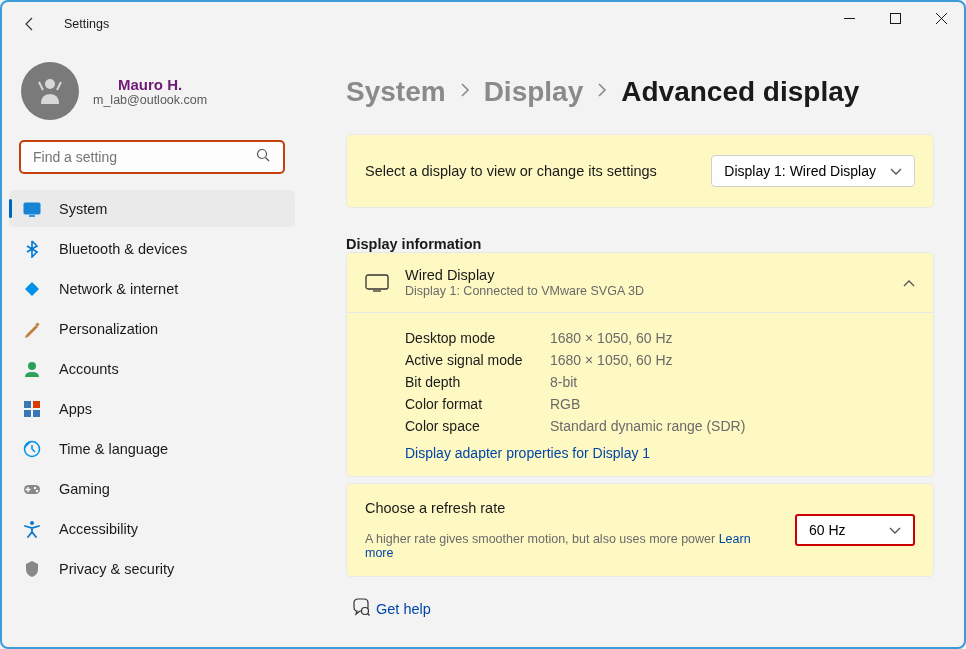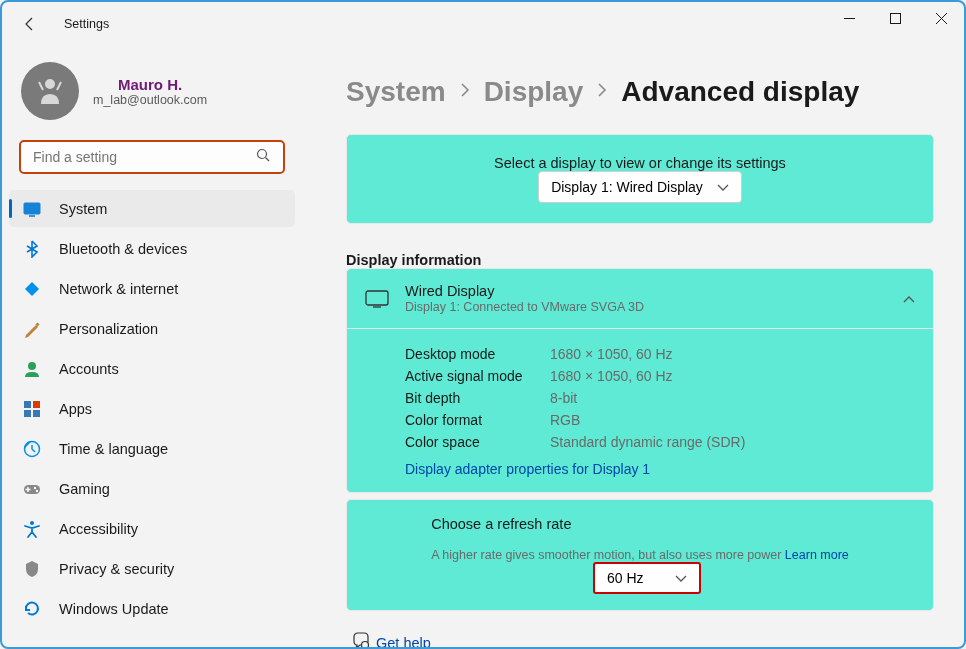--- a/index.html
+++ b/index.html
@@ -31,21 +31,21 @@
     .nav-item.active::before { content: ""; position: absolute; left: 0; top: 9px; bottom: 9px; width: 3px; background: #0067c0; border-radius: 2px; }
     .nav-icon { width: 18px; height: 18px; display: flex; align-items: center; justify-content: center; }
     .nav-label { margin-left: 18px; font-size: 14.5px; color: #1a1a1a; }
     
     .main { flex: 1; padding: 30px 30px 0 44px; overflow-y: auto; }
     .breadcrumb { display: flex; align-items: center; gap: 14px; margin-bottom: 26px; }
     .bc-link { font-size: 28px; font-weight: 600; color: #8a8a8a; cursor: pointer; }
     .bc-current { font-size: 28px; font-weight: 600; color: #1a1a1a; }
     .bc-sep { color: #8a8a8a; }
     
-    .card { background: #5eead4; border: 1px solid #e8e8e8; border-radius: 5px; margin-bottom: 6px; flex-direction: column; }
+    .card { background: #fef9c3; border: 1px solid #e8e8e8; border-radius: 5px; margin-bottom: 6px; }
     .selector-card { display: flex; align-items: center; justify-content: space-between; padding: 20px 18px; margin-bottom: 28px; }
     .selector-text { font-size: 14.5px; color: #1a1a1a; }
     .dropdown { border: 1px solid #d0d0d0; border-radius: 4px; padding: 7px 12px; display: flex; align-items: center; gap: 14px; font-size: 14px; background: #fefefe; cursor: pointer; min-width: 178px; }
     
     .section-title { font-size: 14.5px; font-weight: 600; color: #1a1a1a; }
     
     .expander-head { display: flex; align-items: center; padding: 14px 18px; border-bottom: 1px solid #e8e8e8; cursor: pointer; }
     .expander-icon { width: 24px; height: 18px; margin-right: 16px; }
     .expander-titles { flex: 1; }
     .exp-title { font-size: 14.5px; color: #1a1a1a; }
@@ -56,21 +56,21 @@
     .info-row { display: flex; padding: 3px 0; }
     .info-label { width: 145px; font-size: 14px; color: #1a1a1a; }
     .info-value { font-size: 14px; color: #6a6a6a; }
     .link { color: #0046a8; font-size: 14px; cursor: pointer; margin-top: 8px; display: inline-block; }
     
     .refresh-card { display: flex; align-items: center; justify-content: space-between; padding: 16px 18px; margin-top: 4px; }
     .refresh-text { flex: 1; }
     .refresh-title { font-size: 14.5px; color: #1a1a1a; }
     .refresh-sub { font-size: 12.5px; color: #6a6a6a; margin-top: 16px; }
     .refresh-sub .link-inline { color: #0046a8; cursor: pointer; }
-    .refresh-dropdown { border: 2.5px solid #cc0000; border-radius: 3px; padding: 6px 12px; display: flex; align-items: center; justify-content: space-between; font-size: 14px; background: #fefefe; cursor: pointer; width: 108px; margin-left: 14px; }
+    .refresh-dropdown { border: 2.5px solid #cc0000; border-radius: 3px; padding: 6px 12px; display: flex; align-items: center; justify-content: space-between; font-size: 14px; background: #fefefe; cursor: pointer; width: 120px; margin-left: 14px; }
     
     .help-row { display: flex; align-items: center; gap: 6px; padding: 14px 4px; }
     .help-link { color: #0046a8; font-size: 14.5px; cursor: pointer; }
   </style>
 </head>
 <body>
 
 <div class="titlebar">
   <div class="titlebar-back">
     <svg width="16" height="16" viewBox="0 0 16 16">
@@ -210,29 +210,20 @@
           <span class="nav-label">Accessibility</span>
         </div>
         <div class="nav-item">
           <span class="nav-icon" style="color:#888888">
             <svg width="18" height="18" viewBox="0 0 18 18">
               <path d="M9 1 L15 4 L15 9 Q15 15 9 17 Q3 15 3 9 L3 4 Z" fill="currentColor"></path>
             </svg>
           </span>
           <span class="nav-label">Privacy &amp; security</span>
         </div>
-        <div class="nav-item">
-          <span class="nav-icon" style="color:#0078d4">
-            <svg width="18" height="18" viewBox="0 0 18 18">
-              <path d="M3 9 A6 6 0 1 1 5 13" stroke="currentColor" stroke-width="2" fill="none"></path>
-              <path d="M3 6 L3 10 L7 10" stroke="currentColor" stroke-width="2" fill="none"></path>
-            </svg>
-          </span>
-          <span class="nav-label">Windows Update</span>
-        </div>
       </div>
   </div>
 
   <div class="main">
     <div class="breadcrumb">
       <span class="bc-link">System</span>
       <span class="bc-sep"><svg width="10" height="14">
             <path d="M2 1 L8 7 L2 13" stroke="#8a8a8a" stroke-width="1.6" fill="none"></path>
           </svg></span>
       <span class="bc-link">Display</span>

